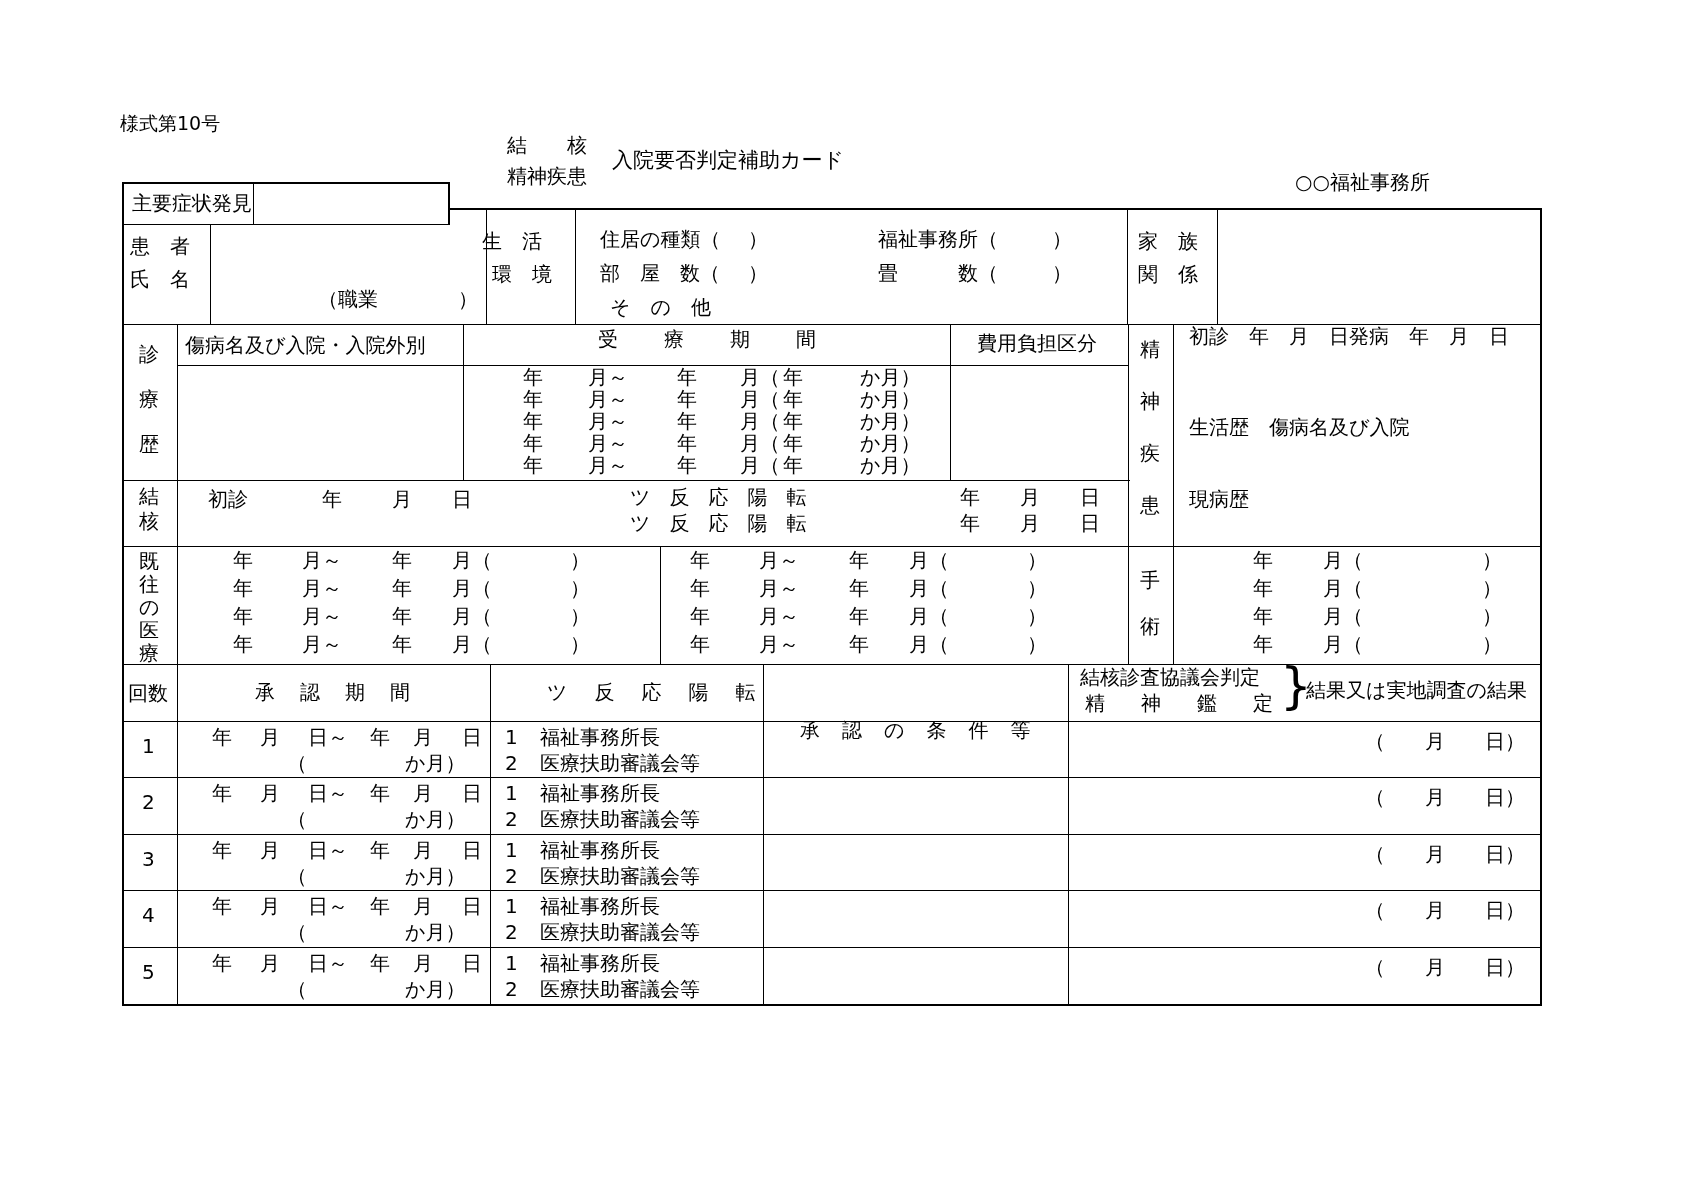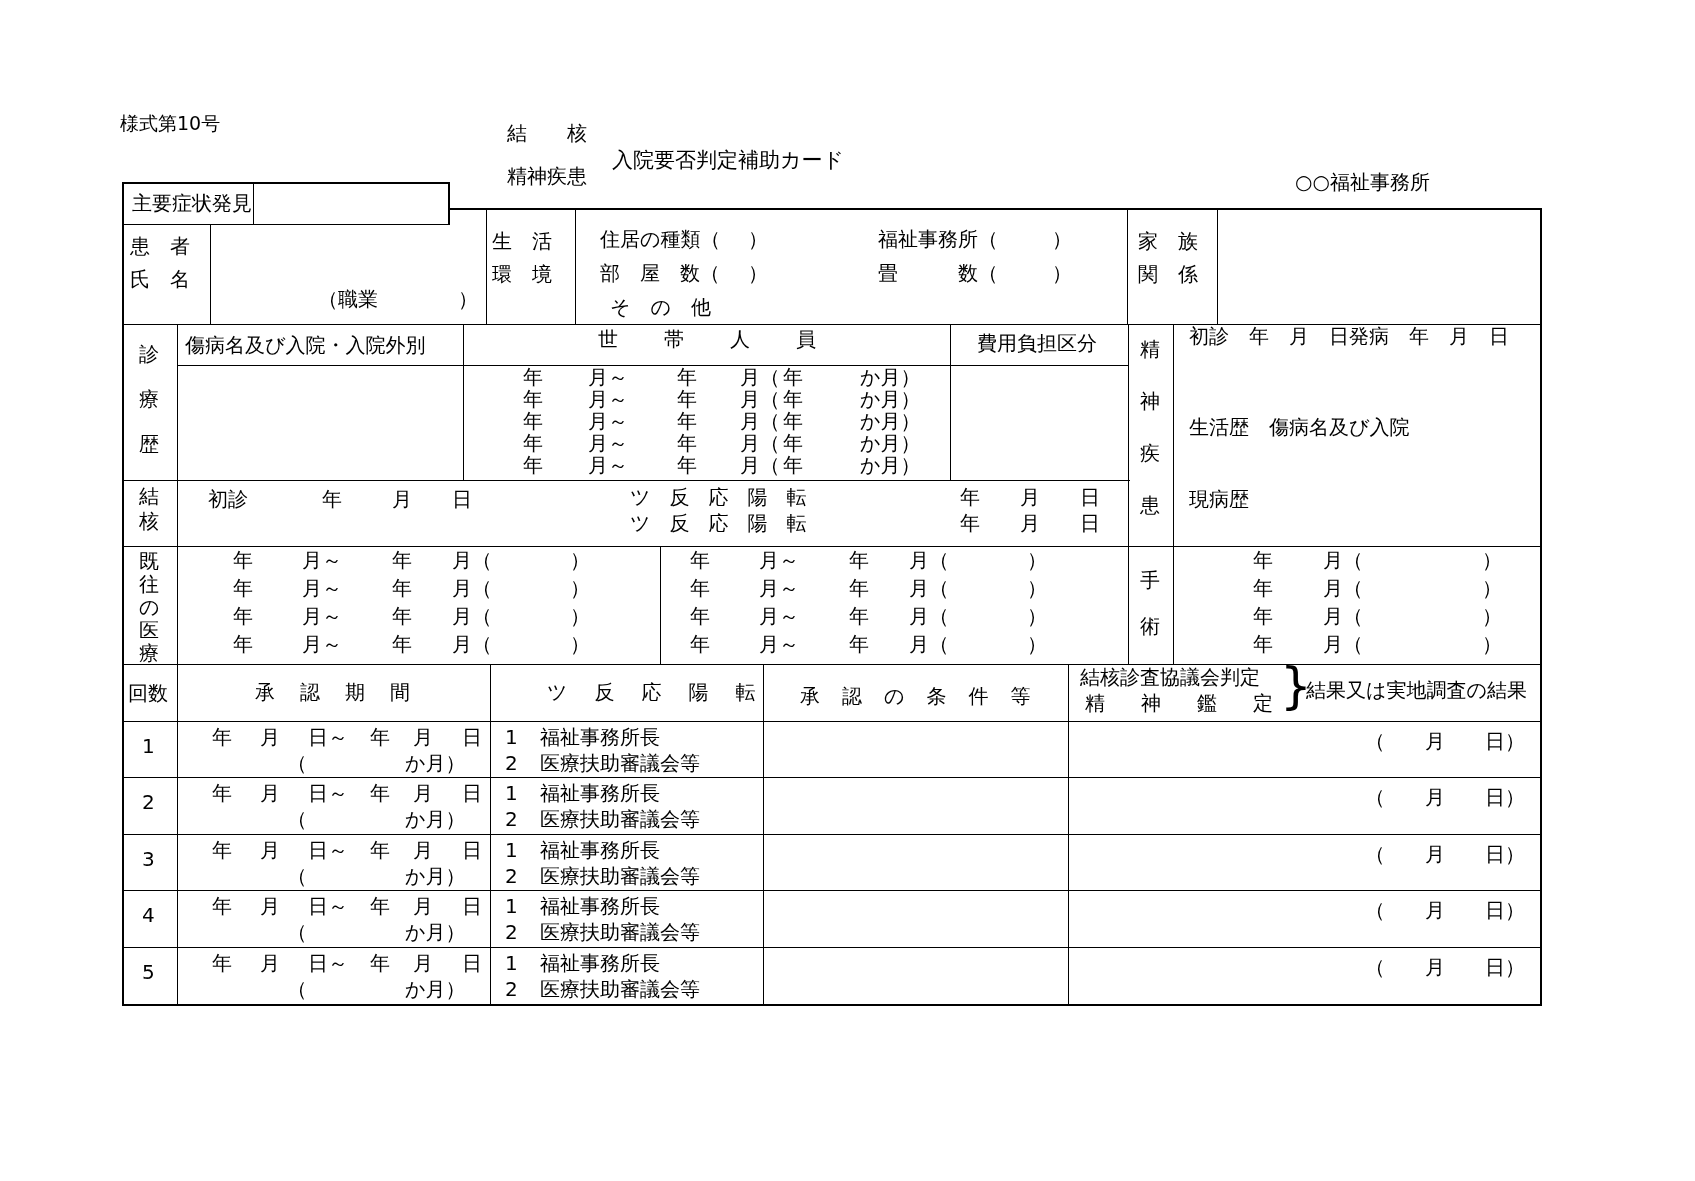--- a/index.html
+++ b/index.html
@@ -7,67 +7,67 @@
         font-family:"DejaVu Sans",sans-serif;color:#000;}
   .t{position:absolute;font-size:20px;line-height:1;white-space:pre;color:#000;}
   .ln{position:absolute;background:#000;}
 </style>
 </head>
 <body>
 
 <div id="page">
 
   <div class="t" style="left:120px;top:114px;font-size:19px">様式第10号</div>
-  <div class="t" style="left:507px;top:123px">結　　核</div>
+  <div class="t" style="left:507px;top:135px">結　　核</div>
   <div class="t" style="left:507px;top:166px">精神疾患</div>
   <div class="t" style="left:612px;top:150px;font-size:21px">入院要否判定補助カード</div>
   <div class="t" style="left:1295px;top:172px">○○福祉事務所</div>
 
   <div class="t" style="left:132px;top:193px">主要症状発見</div>
 
   <div class="t" style="left:130px;top:236px">患　者</div>
   <div class="t" style="left:130px;top:269px">氏　名</div>
   <div class="t" style="left:318px;top:289px">（職業　　　　）</div>
 
-  <div class="t" style="left:492px;top:231px">生　活</div>
+  <div class="t" style="left:482px;top:231px">生　活</div>
   <div class="t" style="left:492px;top:264px">環　境</div>
   <div class="t" style="left:600px;top:229px">住居の種類（</div>
   <div class="t" style="left:748px;top:229px">）</div>
   <div class="t" style="left:878px;top:229px">福祉事務所（</div>
   <div class="t" style="left:1052px;top:229px">）</div>
   <div class="t" style="left:600px;top:263px">部　屋　数（</div>
   <div class="t" style="left:748px;top:263px">）</div>
   <div class="t" style="left:878px;top:263px">畳　　　数（</div>
   <div class="t" style="left:1052px;top:263px">）</div>
   <div class="t" style="left:610px;top:297px">そ　の　他</div>
 
   <div class="t" style="left:1138px;top:231px">家　族</div>
   <div class="t" style="left:1138px;top:264px">関　係</div>
 
   <div class="t" style="left:185px;top:335px">傷病名及び入院・入院外別</div>
-  <div class="t" style="left:598px;top:329px;letter-spacing:46px">世帯人員</div>
+  <div class="t" style="left:598px;top:329px;letter-spacing:46px">受療期間</div>
   <div class="t" style="left:977px;top:333px">費用負担区分</div>
 
   <div class="t" style="left:1189px;top:326px">初診　年　月　日発病　年　月　日</div>
   <div class="t" style="left:1189px;top:417px">生活歴　傷病名及び入院</div>
   <div class="t" style="left:1189px;top:489px">現病歴</div>
 
   <div class="t" style="left:208px;top:489px">初診</div>
   <div class="t" style="left:322px;top:489px">年</div>
   <div class="t" style="left:392px;top:489px">月</div>
   <div class="t" style="left:452px;top:489px">日</div>
   <div class="t" style="left:630px;top:487px;letter-spacing:19px">ツ反応陽転</div>
   <div class="t" style="left:960px;top:487px">年　　月　　日</div>
   <div class="t" style="left:630px;top:513px;letter-spacing:19px">ツ反応陽転</div>
   <div class="t" style="left:960px;top:513px">年　　月　　日</div>
 
   <div class="t" style="left:128px;top:683px">回数</div>
   <div class="t" style="left:255px;top:682px;letter-spacing:25px">承認期間</div>
   <div class="t" style="left:547px;top:682px;letter-spacing:27px">ツ反応陽転</div>
-  <div class="t" style="left:800px;top:686px;letter-spacing:22px">承認の条件等</div>
+  <div class="t" style="left:800px;top:720px;letter-spacing:22px">承認の条件等</div>
   <div class="t" style="left:1080px;top:667px">結核診査協議会判定</div>
   <div class="t" style="left:1085px;top:693px;letter-spacing:36px">精神鑑定</div>
   <div class="t" style="left:1280px;top:661px;font-size:50px">}</div>
   <div class="t" style="left:1306px;top:680px">結果又は実地調査の結果</div>
 
   <div id="gen">
       <div class="ln" style="left: 122px; top: 182px; width: 328px; height: 2px;"></div>
       <div class="ln" style="left: 448px; top: 208px; width: 1094px; height: 2px;"></div>
       <div class="ln" style="left: 122px; top: 224px; width: 328px; height: 1px;"></div>
       <div class="ln" style="left: 122px; top: 324px; width: 1420px; height: 1px;"></div>

